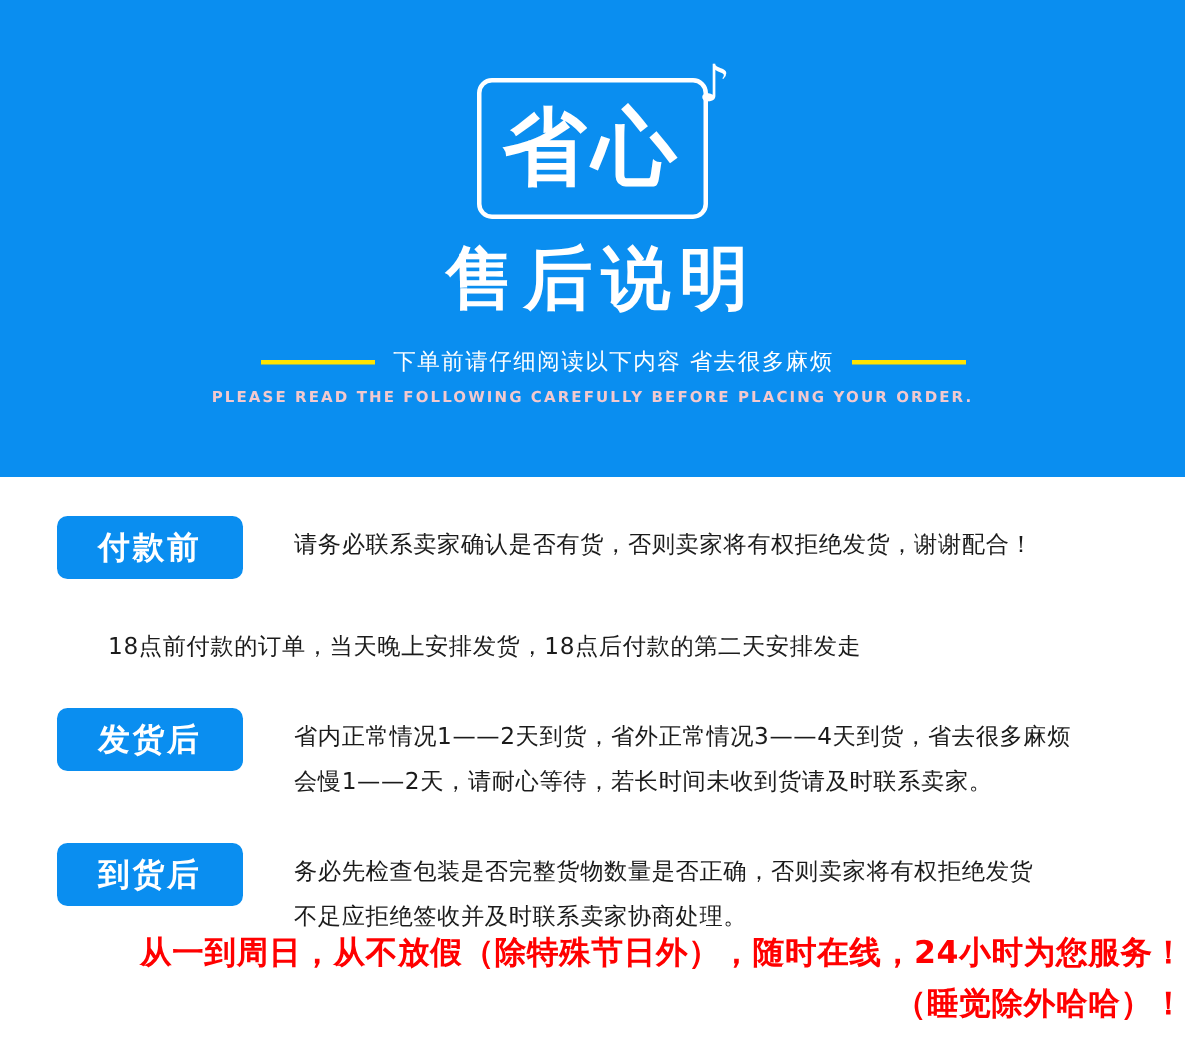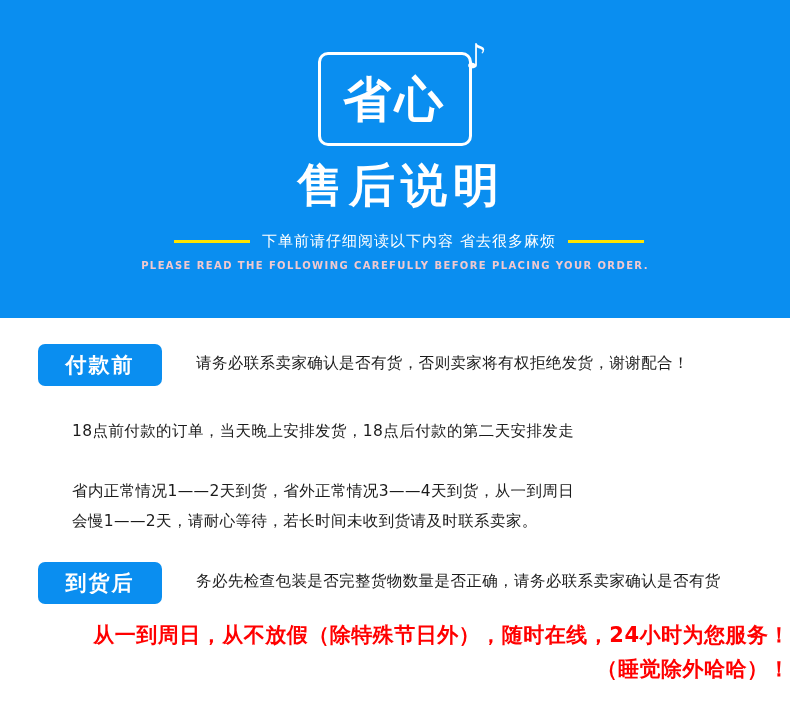--- a/index.html
+++ b/index.html
@@ -41,21 +41,21 @@
     width: 148px;
     height: 88px;
     border: 3px solid #ffffff;
     border-radius: 10px;
     display: flex;
     align-items: center;
     justify-content: center;
   }
   .badge-text {
     color: #ffffff;
-    font-size: 48px;
+    font-size: 56px;
     font-weight: bold;
     letter-spacing: 4px;
     line-height: 1;
   }
   .note-icon {
     position: absolute;
     right: -18px;
     top: -16px;
     color: #ffffff;
     font-size: 34px;
@@ -192,30 +192,32 @@
       </div>
     </div>
 
     <div class="row">
       <div class="desc">
         <div>18点前付款的订单，当天晚上安排发货，18点后付款的第二天安排发走</div>
       </div>
     </div>
 
     <div class="row">
-      <div class="desc">
-        <div>省内正常情况1——2天到货，省外正常情况3——4天到货，从一到周日</div>
+      <div class="tag">发货后</div>
+      <div class="desc">
+        <div>省内正常情况1——2天到货，省外正常情况3——4天到货，省去很多麻烦</div>
         <div>会慢1——2天，请耐心等待，若长时间未收到货请及时联系卖家。</div>
       </div>
     </div>
 
     <div class="row">
       <div class="tag">到货后</div>
       <div class="desc">
-        <div>务必先检查包装是否完整货物数量是否正确，请务必联系卖家确认是否有货</div>
+        <div>务必先检查包装是否完整货物数量是否正确，否则卖家将有权拒绝发货</div>
+        <div>不足应拒绝签收并及时联系卖家协商处理。</div>
       </div>
     </div>
 
   </div>
 
   <div class="footer">
     <div>从一到周日，从不放假（除特殊节日外），随时在线，24小时为您服务！</div>
     <div>（睡觉除外哈哈）！</div>
   </div>
 

